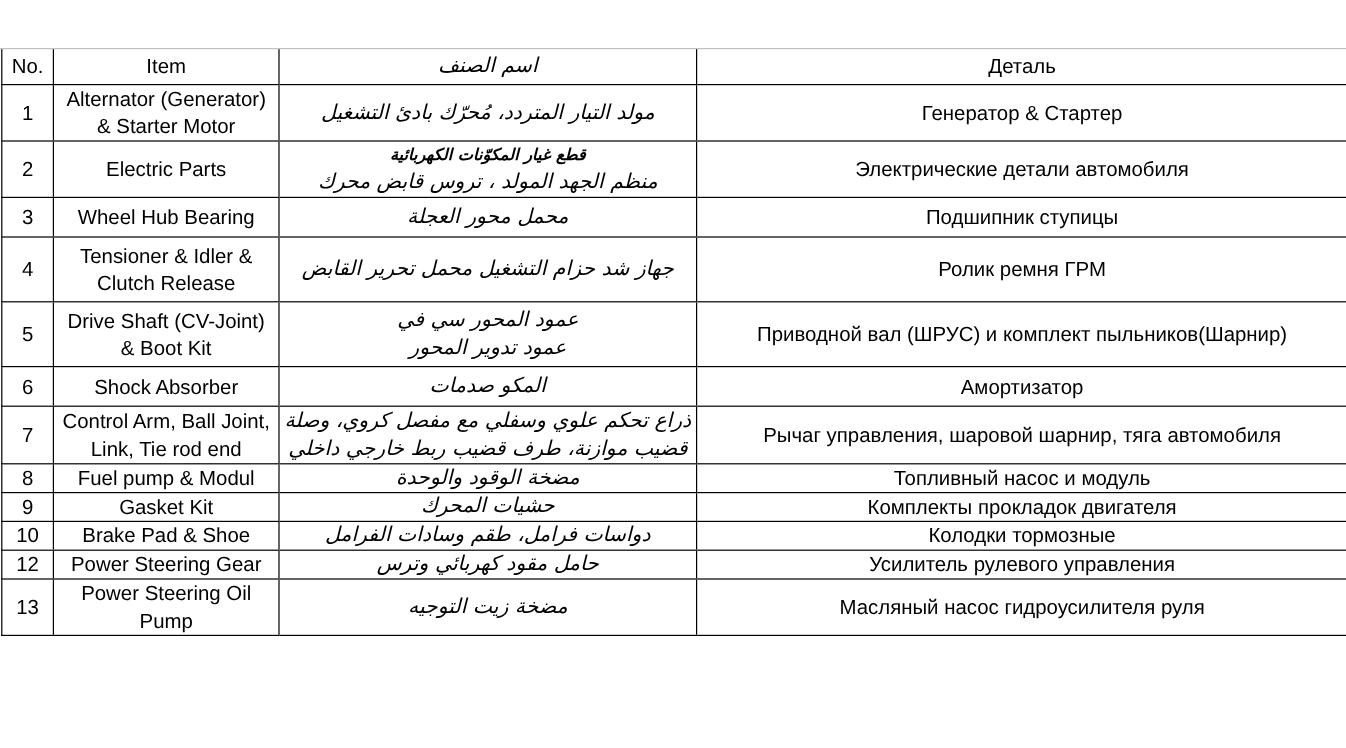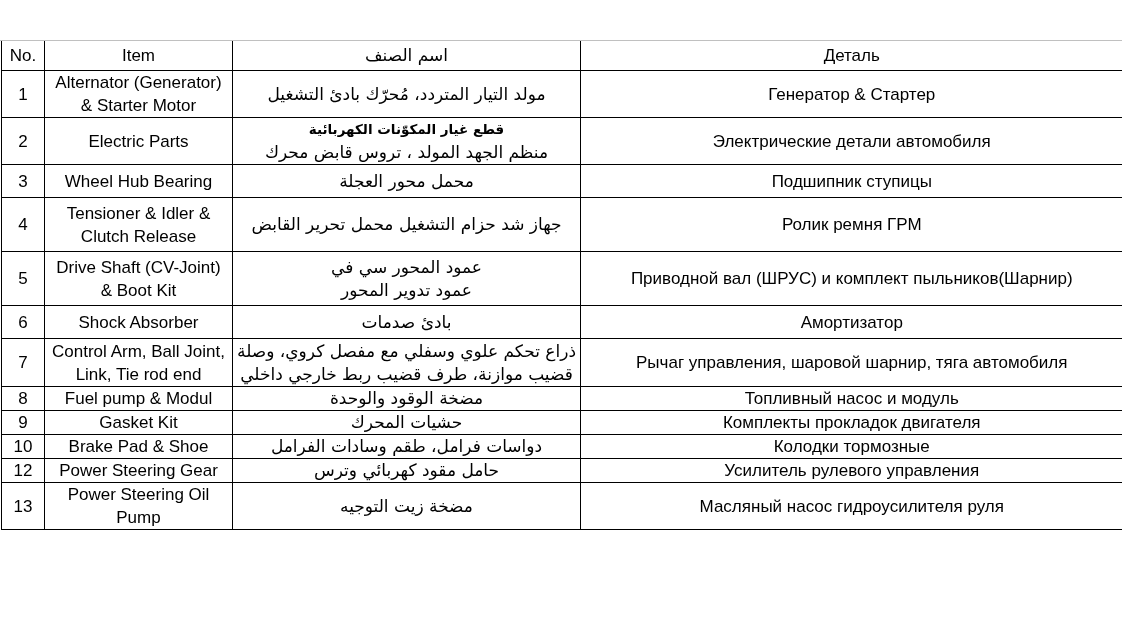--- a/index.html
+++ b/index.html
@@ -13,21 +13,21 @@
   table.grid col.c-item { width: 188px; }
   table.grid col.c-ar { width: 348px; }
   table.grid col.c-ru { width: 542px; }
   table.grid td, table.grid th {
     border-left: 1px solid #000; border-bottom: 1px solid #000;
     padding: 0 2px; text-align: center; vertical-align: middle;
     font-size: 17px; line-height: 23px; font-weight: normal; overflow: hidden; white-space: nowrap;
   }
   table.grid tr > *:last-child { border-right: none; }
   table.grid th { height: 29px; }
-  .ar { direction: rtl; font-family: "DejaVu Sans", sans-serif; font-size: 13px; line-height: 21px; }
+  .ar { direction: rtl; font-family: "DejaVu Sans", sans-serif; font-size: 13px; line-height: 21px; font-style: italic; }
   th.ar { font-size: 12px; }
   .ar .bold { font-weight: bold; font-size: 13.5px; }
   .ru { font-size: 17px; }
   .line { display: block; }
 </style>
 </head>
 <body>
 
 <div class="sheet">
   <div class="topline"></div>
@@ -101,21 +101,21 @@
             <span class="line">عمود تدوير المحور</span>
           </td>
           <td class="ru">Приводной вал (ШРУС) и комплект пыльников(Шарнир)</td>
         </tr>
         <tr style="height: 33px;">
           <td>6</td>
           <td>
             <span class="line">Shock Absorber</span>
           </td>
           <td class="ar">
-            <span class="line">بادئ صدمات</span>
+            <span class="line">المكو صدمات</span>
           </td>
           <td class="ru">Амортизатор</td>
         </tr>
         <tr style="height: 48px;">
           <td>7</td>
           <td>
             <span class="line">Control Arm, Ball Joint,</span>
             <span class="line">Link, Tie rod end</span>
           </td>
           <td class="ar">

